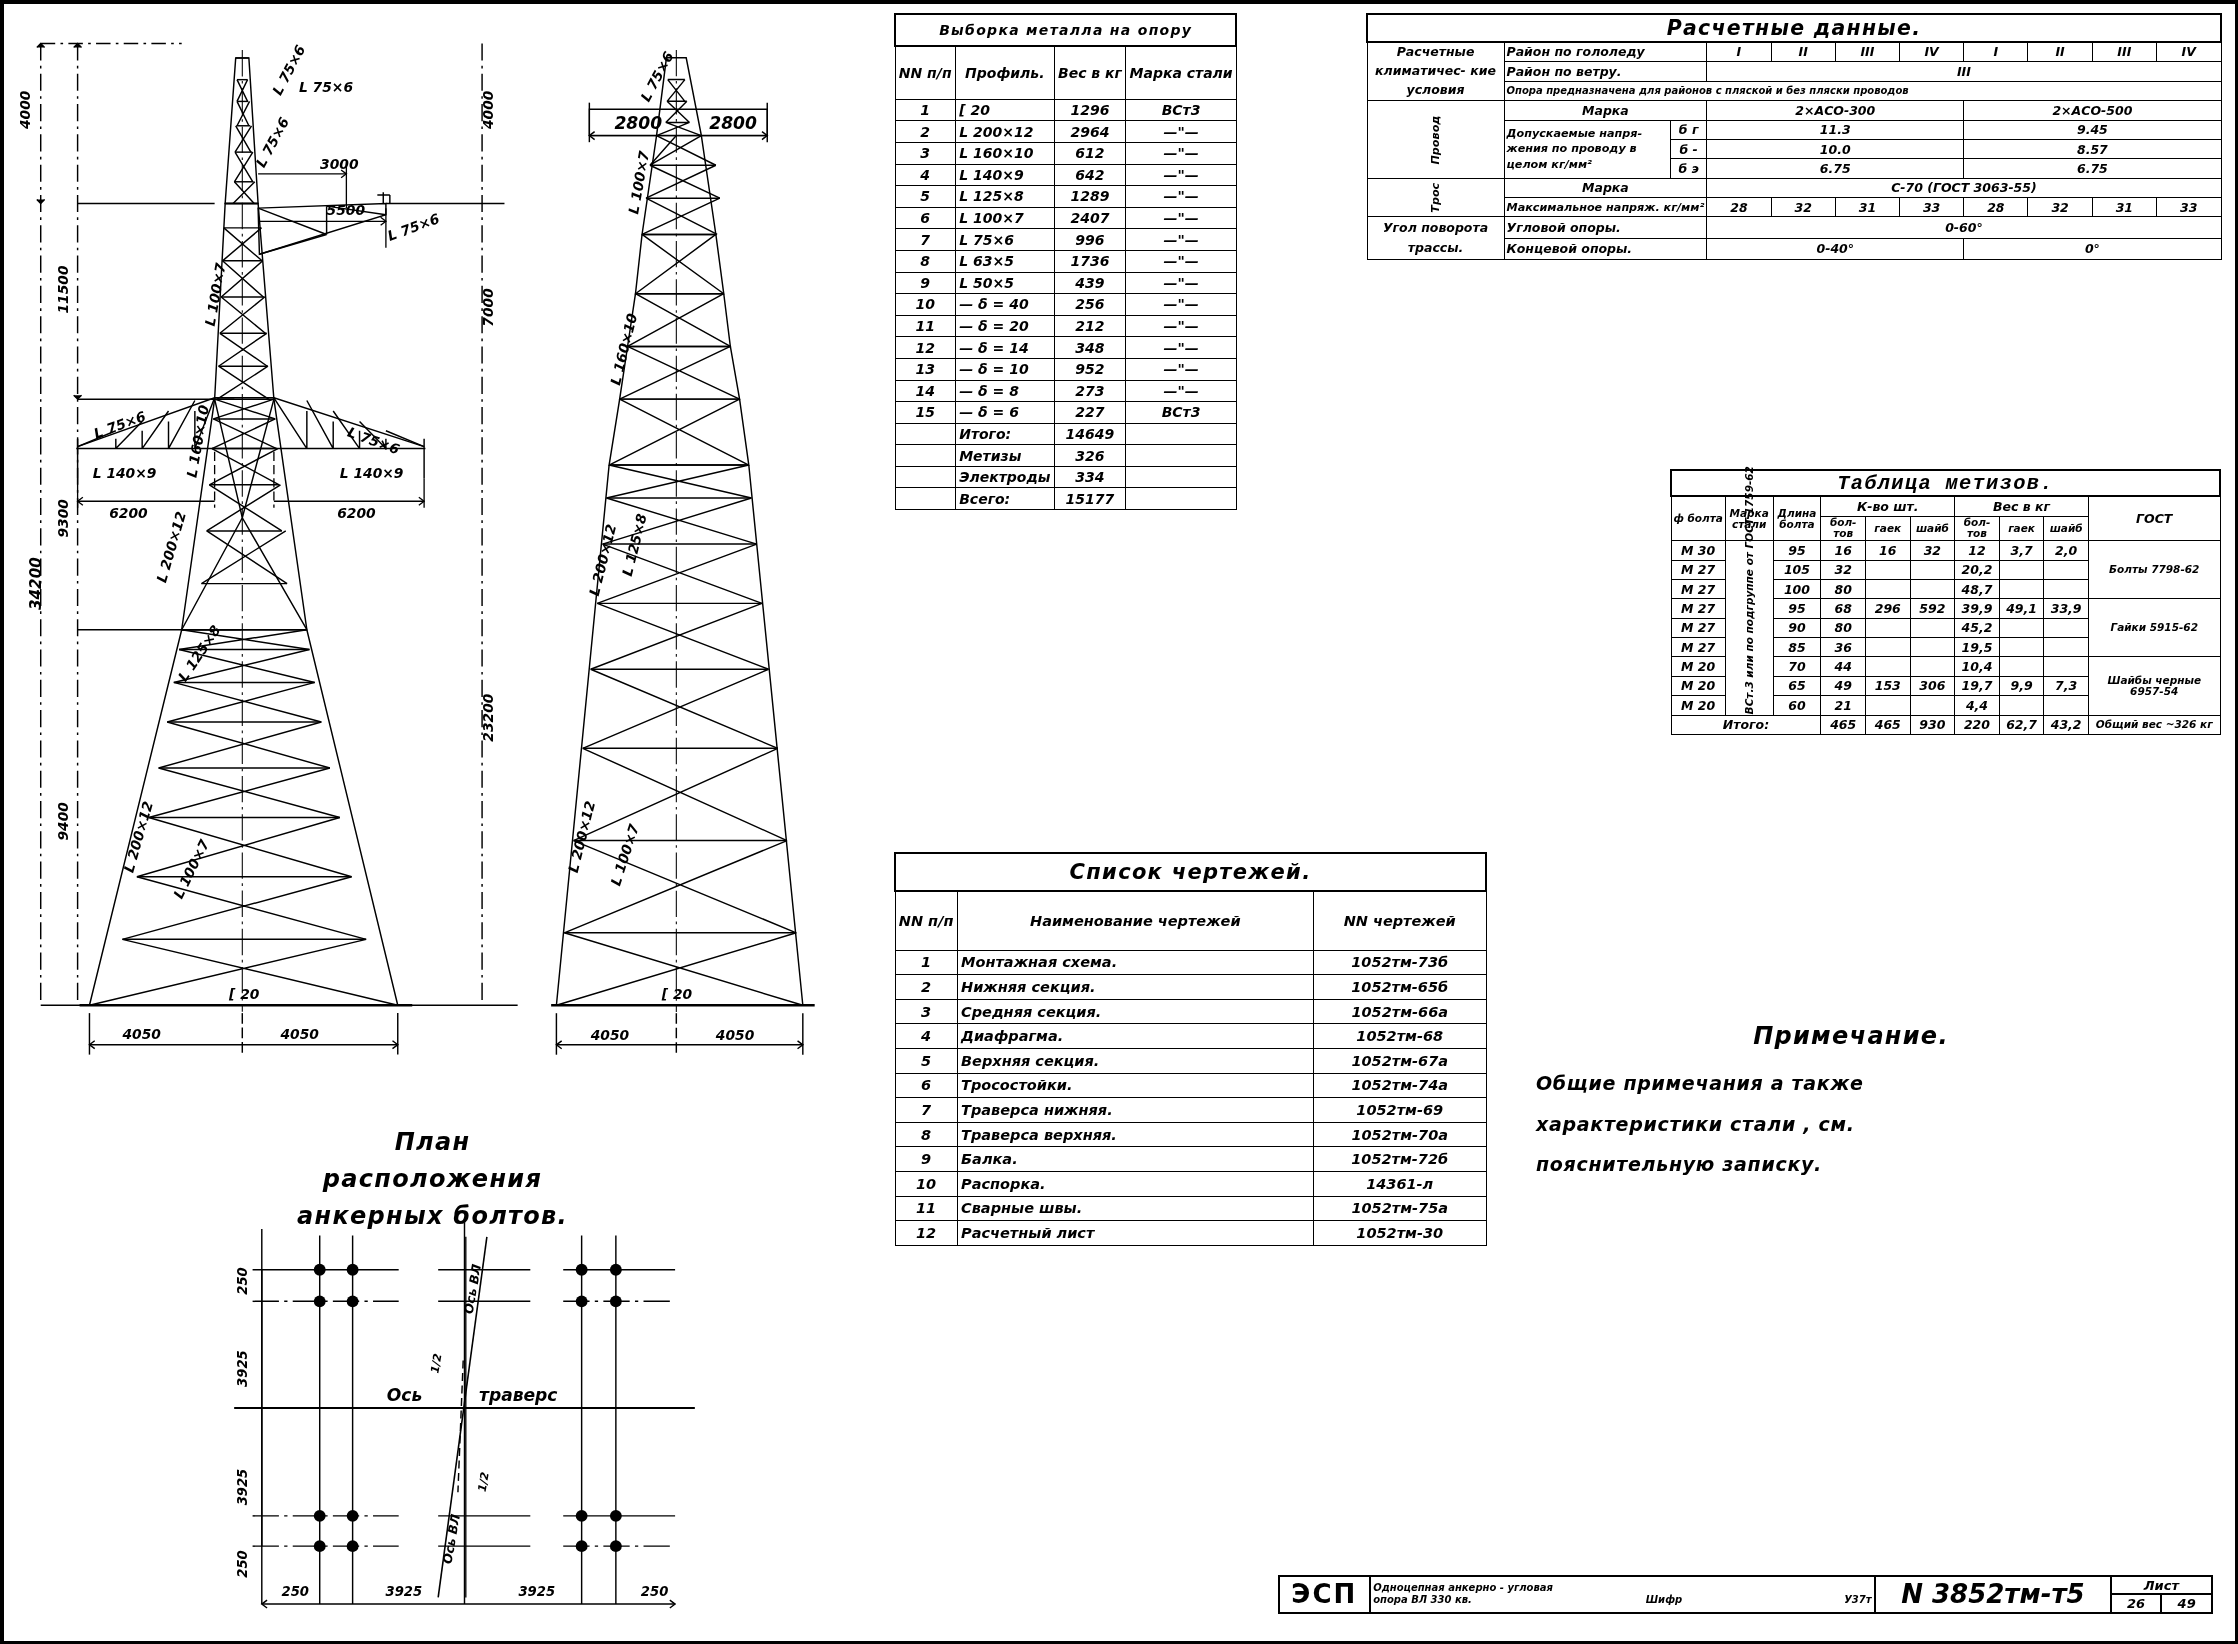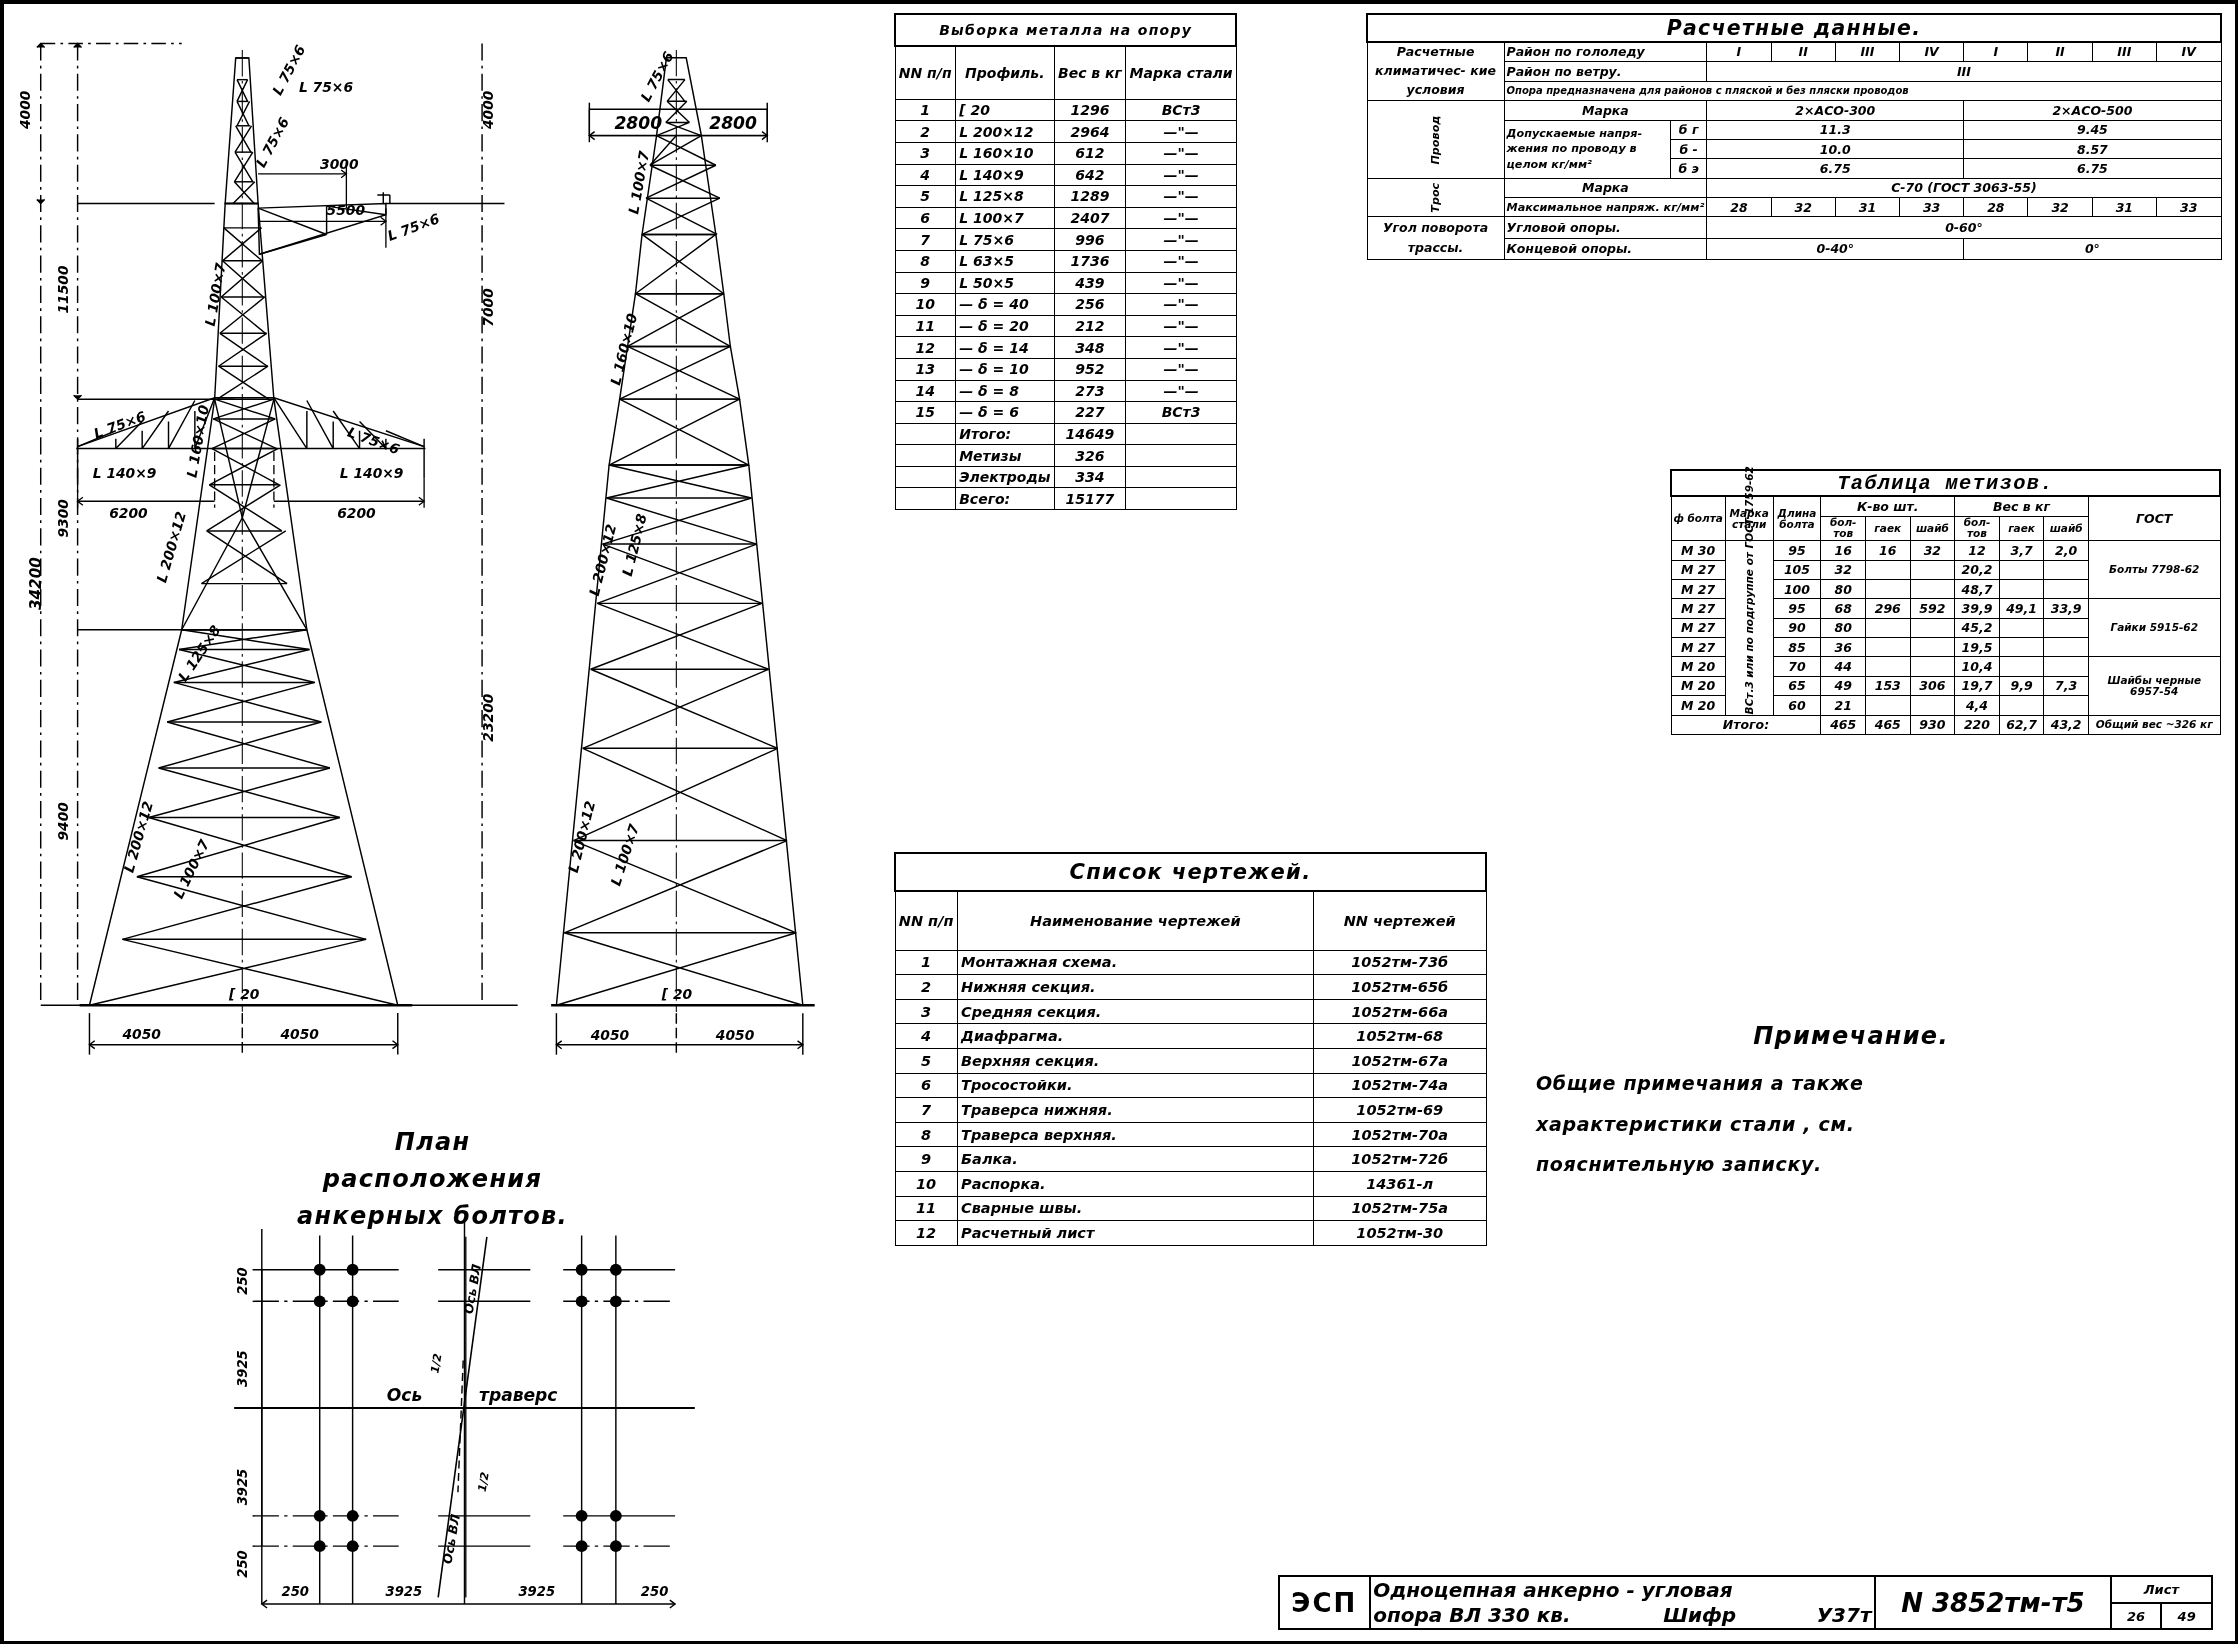--- a/index.html
+++ b/index.html
@@ -52,21 +52,21 @@
              letter-spacing:1.3px;margin-bottom:22.4px;}
   #notes .nl{font-size:19px;font-style:italic;font-weight:700;letter-spacing:0.7px;
              margin-bottom:18.4px;margin-left:24px;}
 
   
   #title{left:1274px;top:1571px;width:935px;}
   #title table{width:100%;border-collapse:collapse;}
   #title td{border:2px solid #000;font-style:italic;font-weight:700;
             font-family:"DejaVu Sans",sans-serif;text-align:center;padding:0.7px 2.6px;}
   #title .esp{font-size:26px;font-style:normal;width:79px;letter-spacing:2px;}
-  #title .desc{text-align:left;font-size:20px;line-height:1.25;}
+  #title .desc{text-align:left;font-size:10px;line-height:1.25;}
   #title .num{font-size:26px;white-space:nowrap;margin-top:16px;}
   #title .lst{font-size:13px;}
 
   
   #plancap{left:277px;top:1120px;text-align:center;width:303px;}
   #plancap div{font-size:24px;font-style:italic;font-weight:700;letter-spacing:1.3px;line-height:1.55;}
 
   svg{display:block;}
   .dimtxt{font-family:"DejaVu Sans",sans-serif;font-style:italic;font-weight:700;}
 </style>

